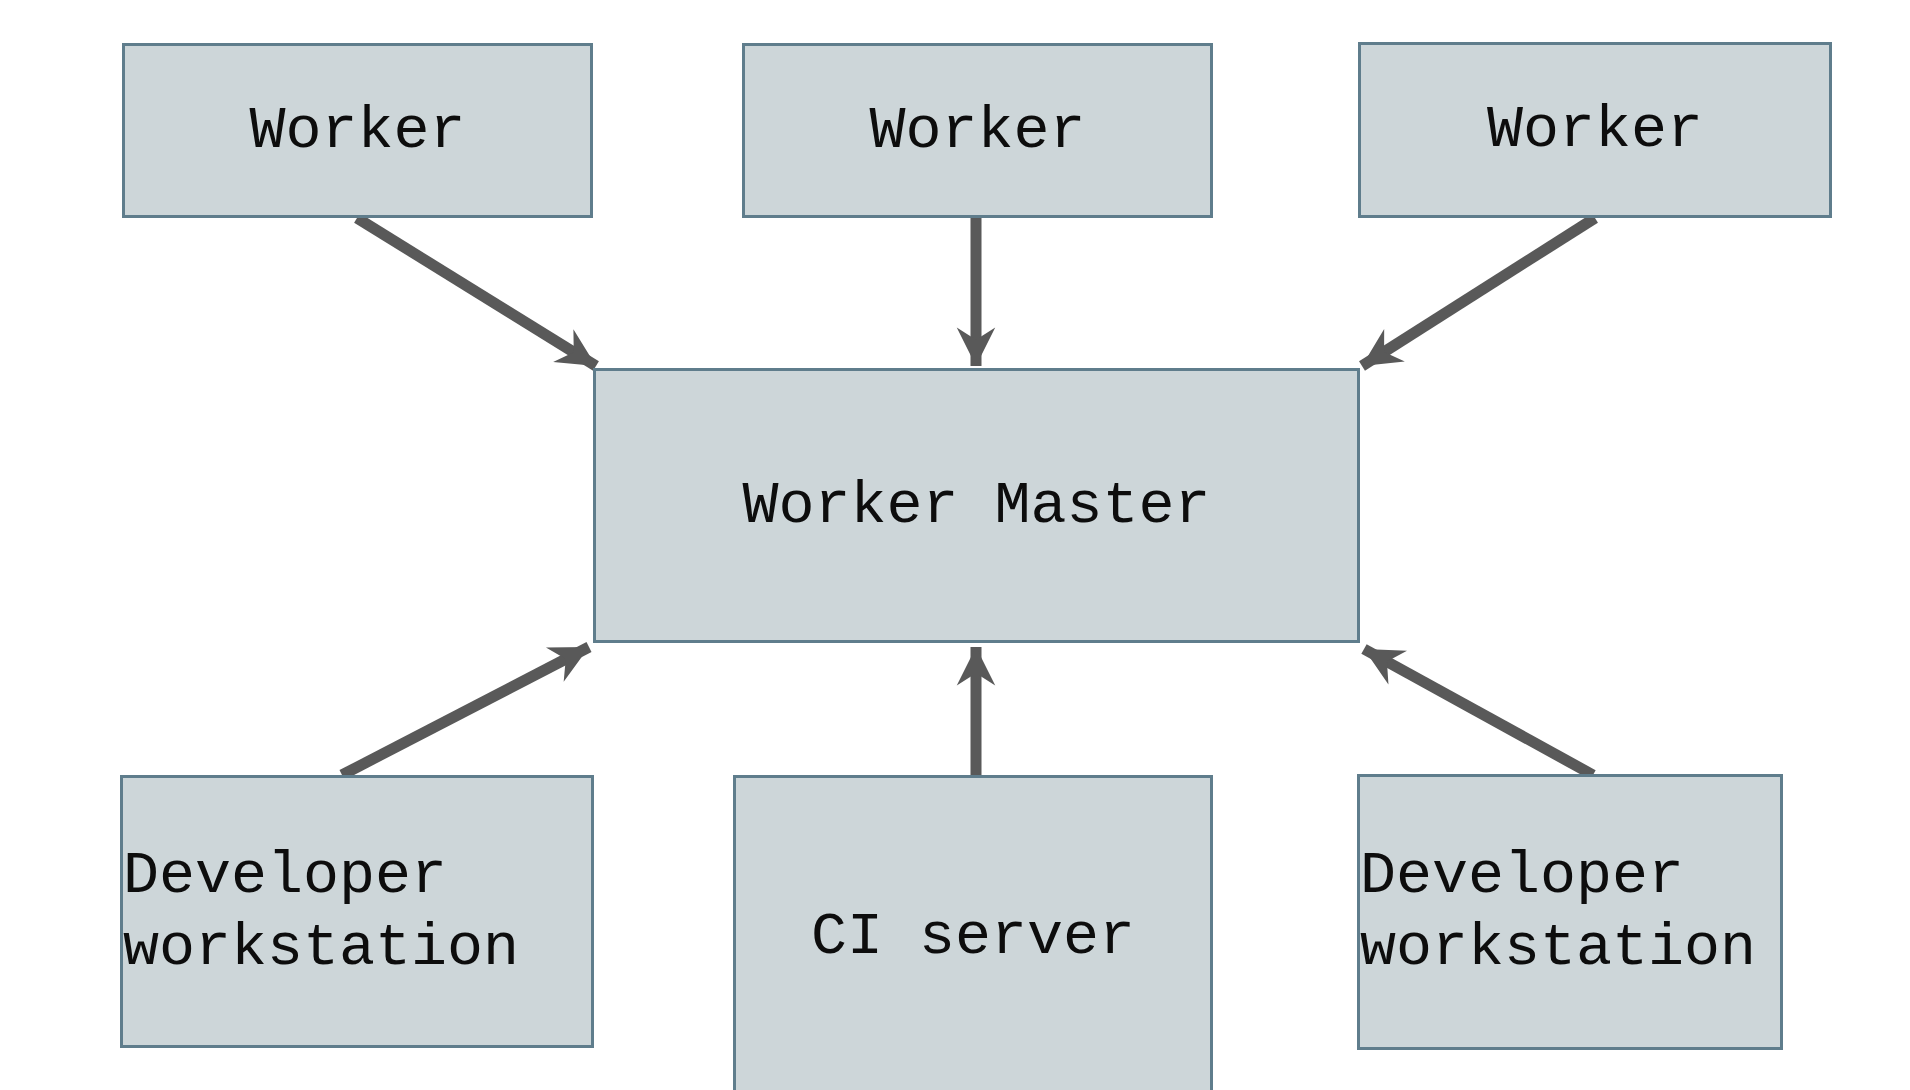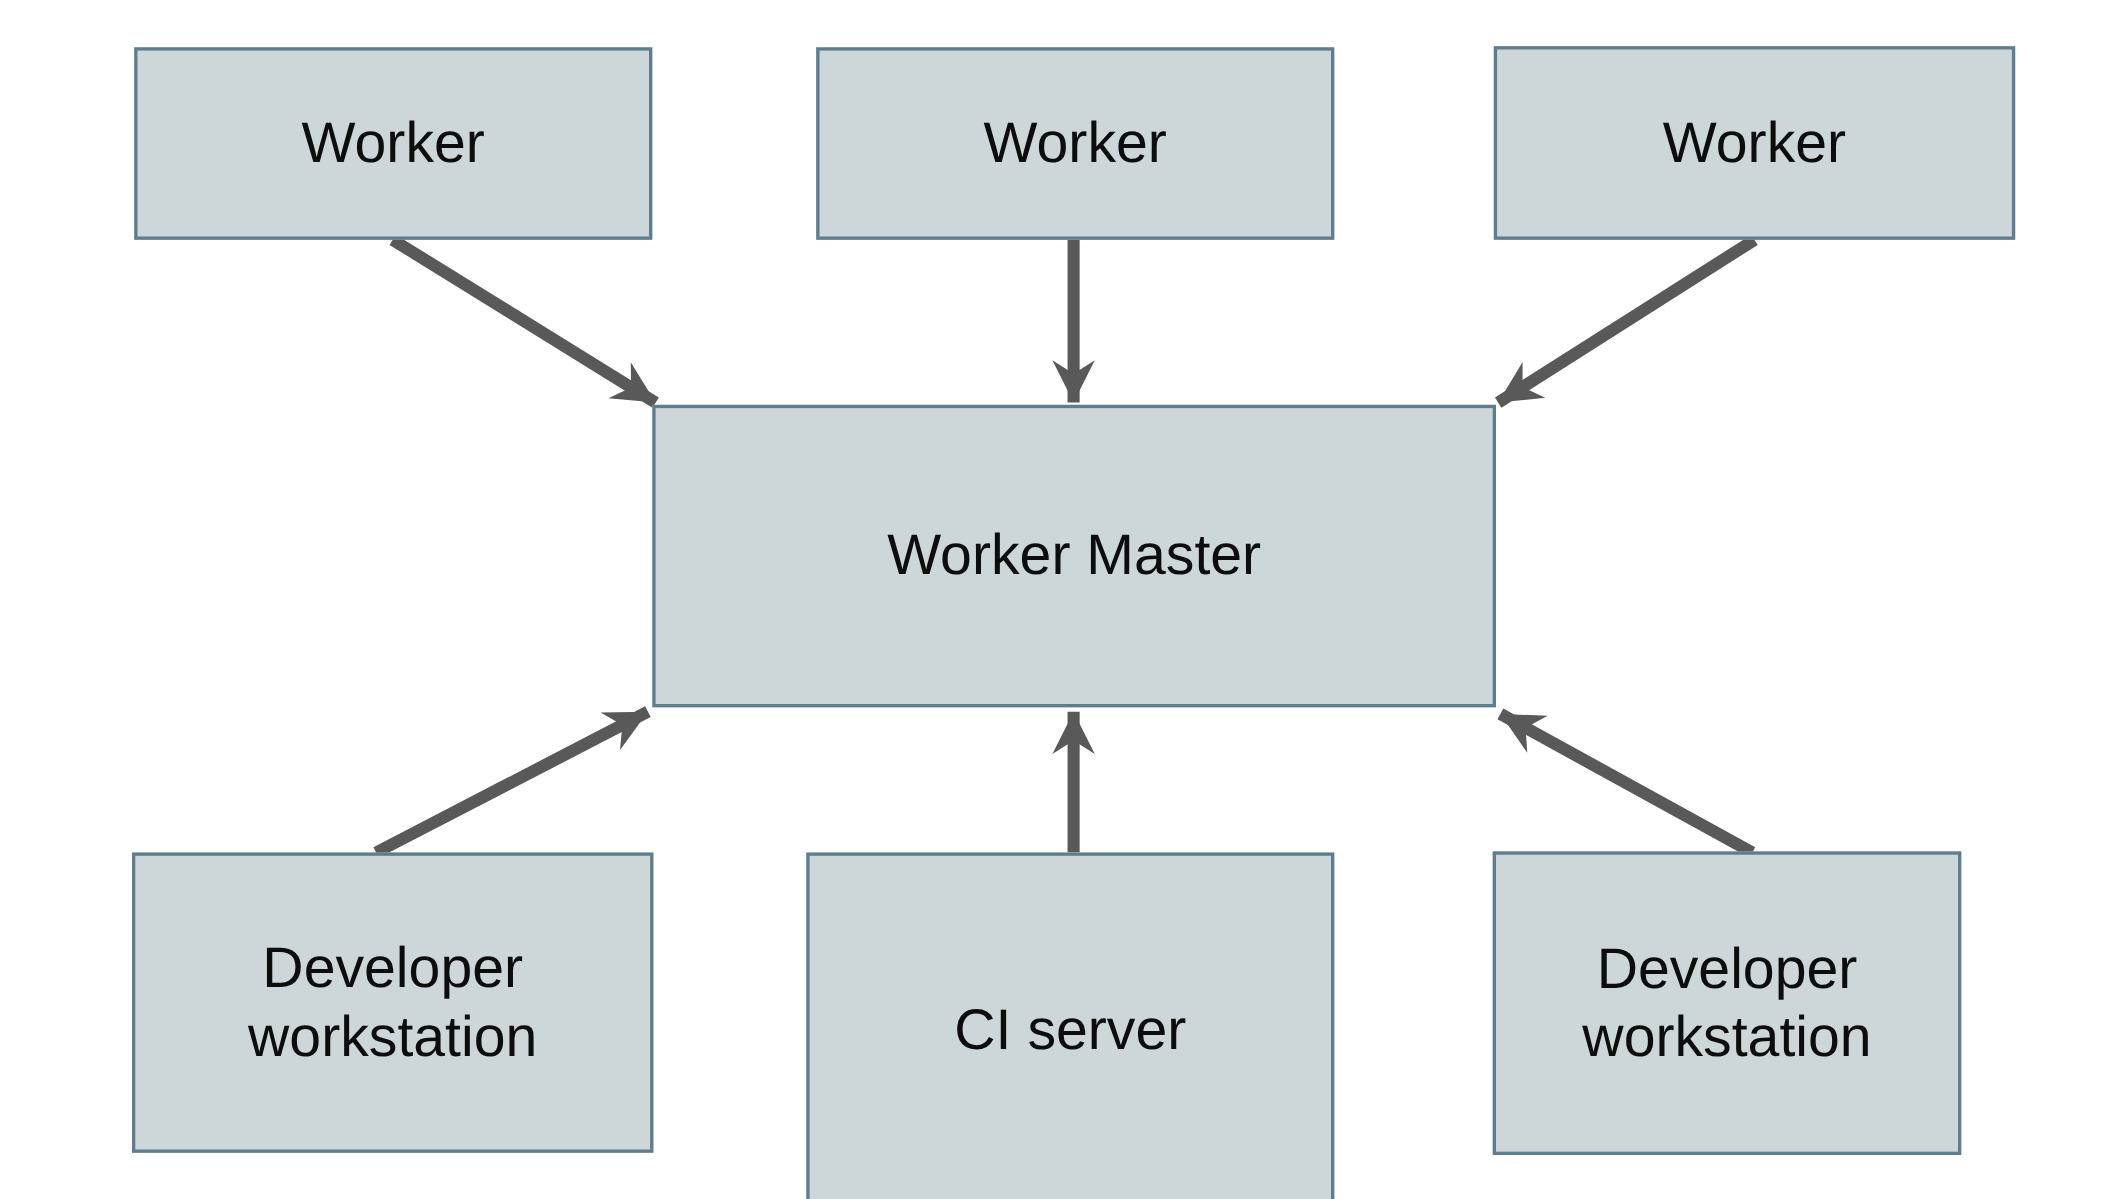--- a/index.html
+++ b/index.html
@@ -17,26 +17,27 @@
     font-family:"Liberation Sans", sans-serif;
     overflow:hidden;
   }
   .edges{position:absolute;left:0;top:0;width:1910px;height:1090px;display:block;}
   .edges line{stroke:var(--arrow);stroke-width:11;}
   #ah path{fill:var(--arrow);}
   .node{
     position:absolute;
     box-sizing:border-box;
     display:flex;align-items:center;justify-content:center;
-    text-align:center;
+    text-align:left;
     background:var(--box-fill);
     border:3px solid var(--box-border);
     color:var(--text);
-    font-size:52px;
+    font-size:60px;
     line-height:1.2;
+    font-family:Liberation Mono, monospace;
   }
   .node span{display:block;}
   .n-w1{left:122px;top:43px;width:471px;height:175px;}
   .n-w2{left:742px;top:43px;width:471px;height:175px;}
   .n-w3{left:1358px;top:42px;width:474px;height:176px;}
   .n-bm{left:593px;top:368px;width:767px;height:275px;}
   .n-dl{left:120px;top:775px;width:474px;height:273px;}
   .n-ci{left:733px;top:775px;width:480px;height:324px;}
   .n-dr{left:1357px;top:774px;width:426px;height:276px;}
 </style>

